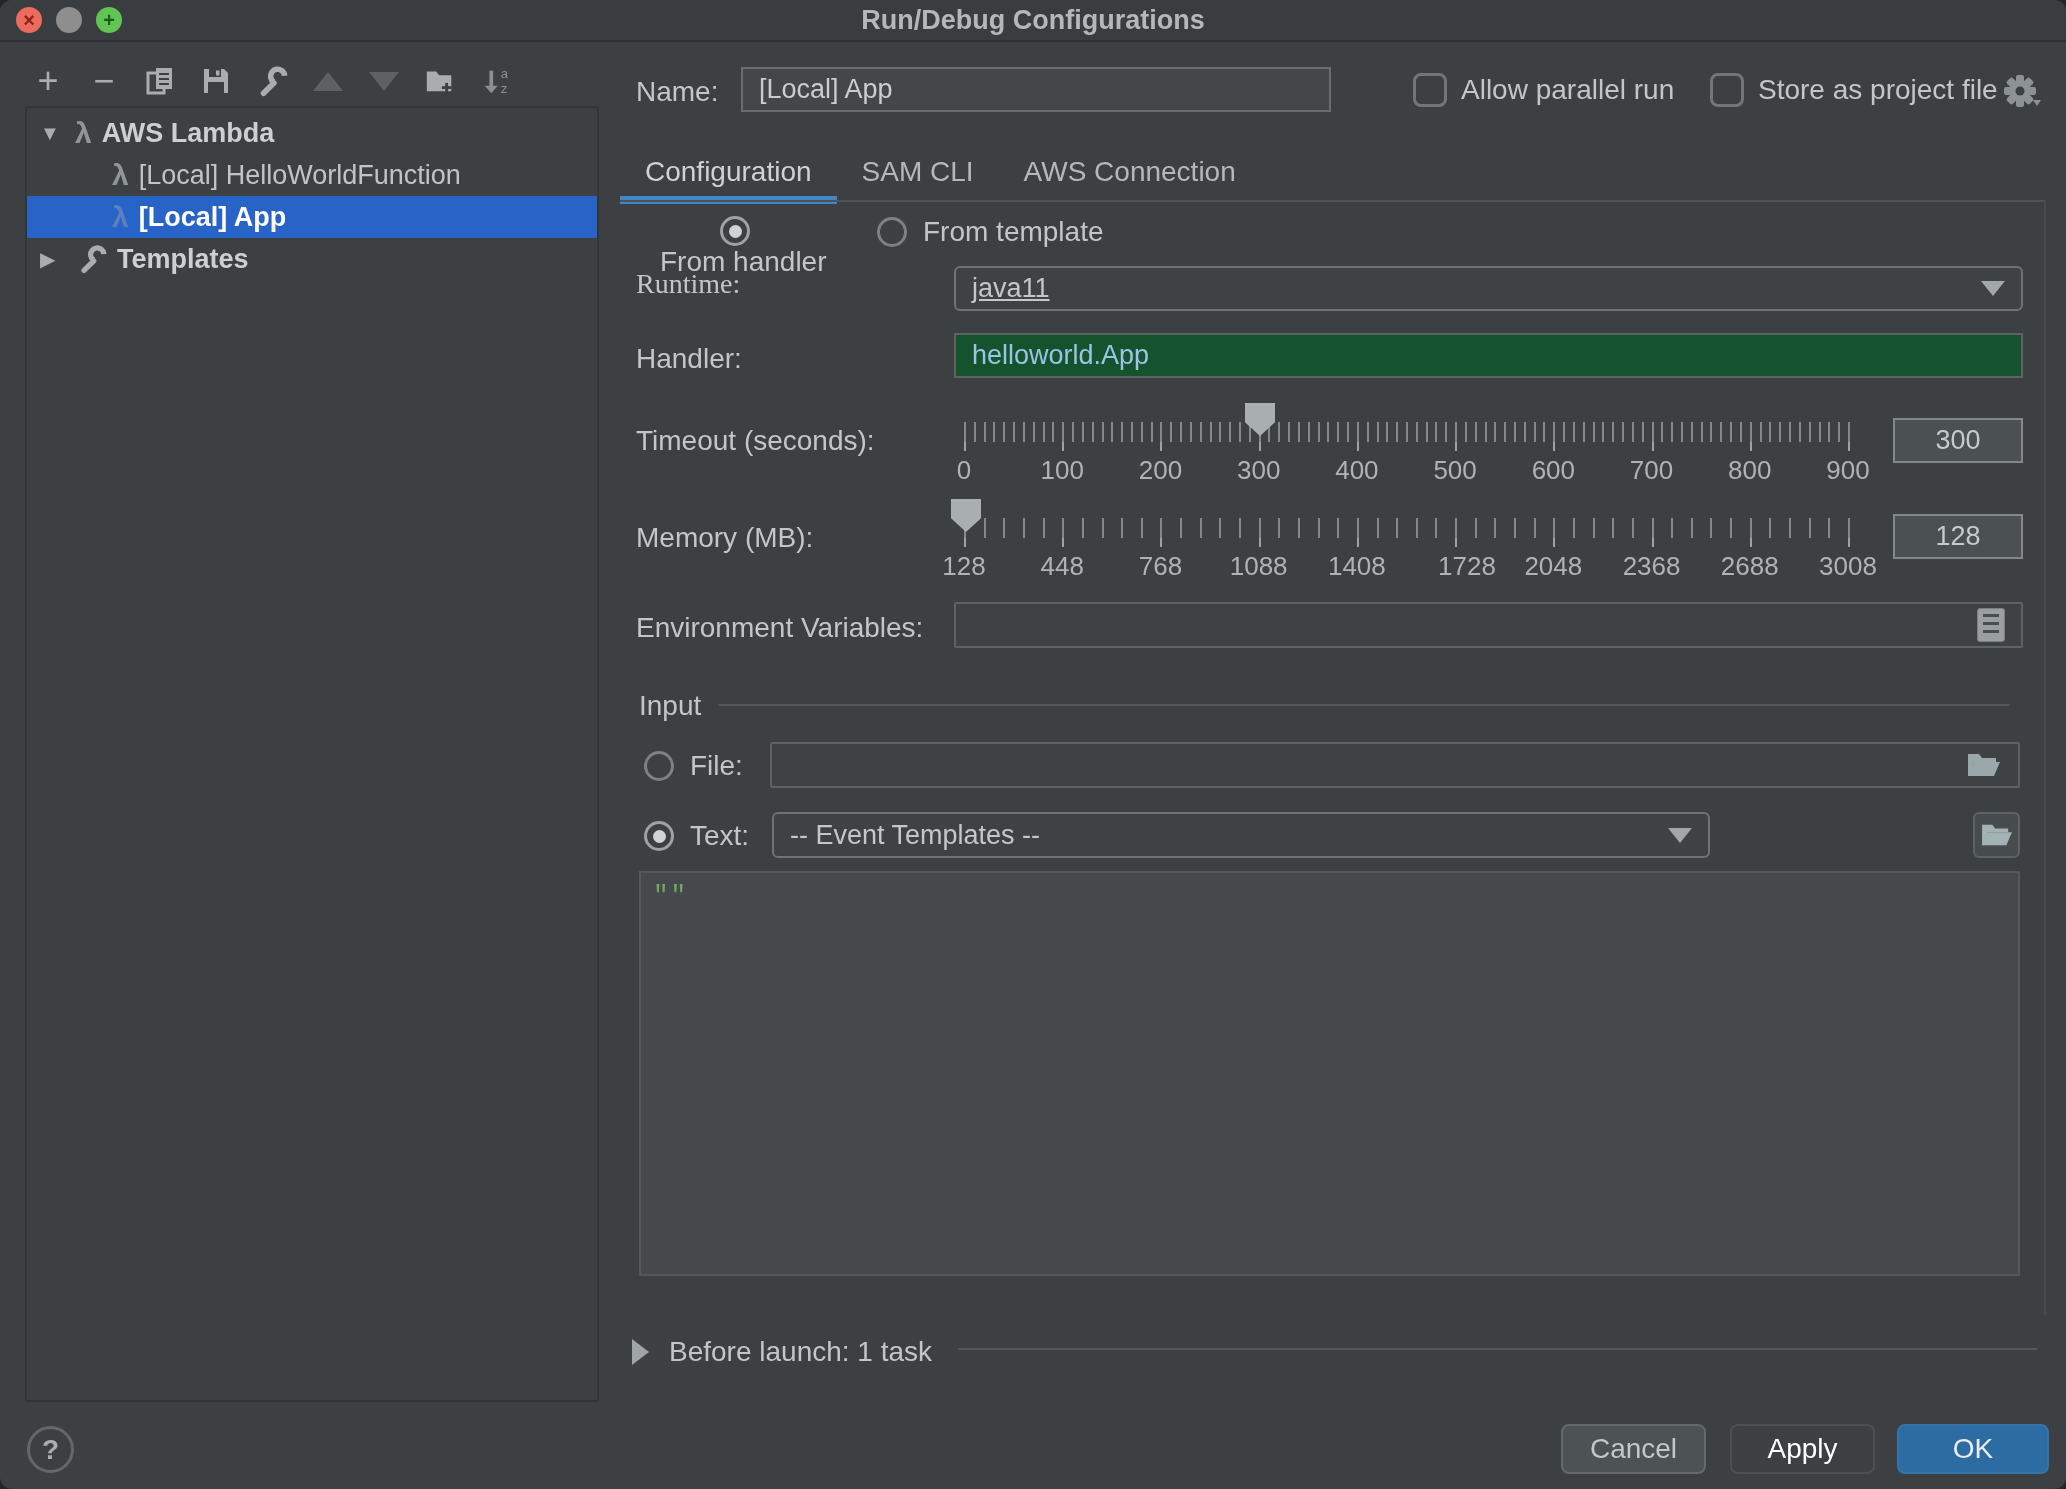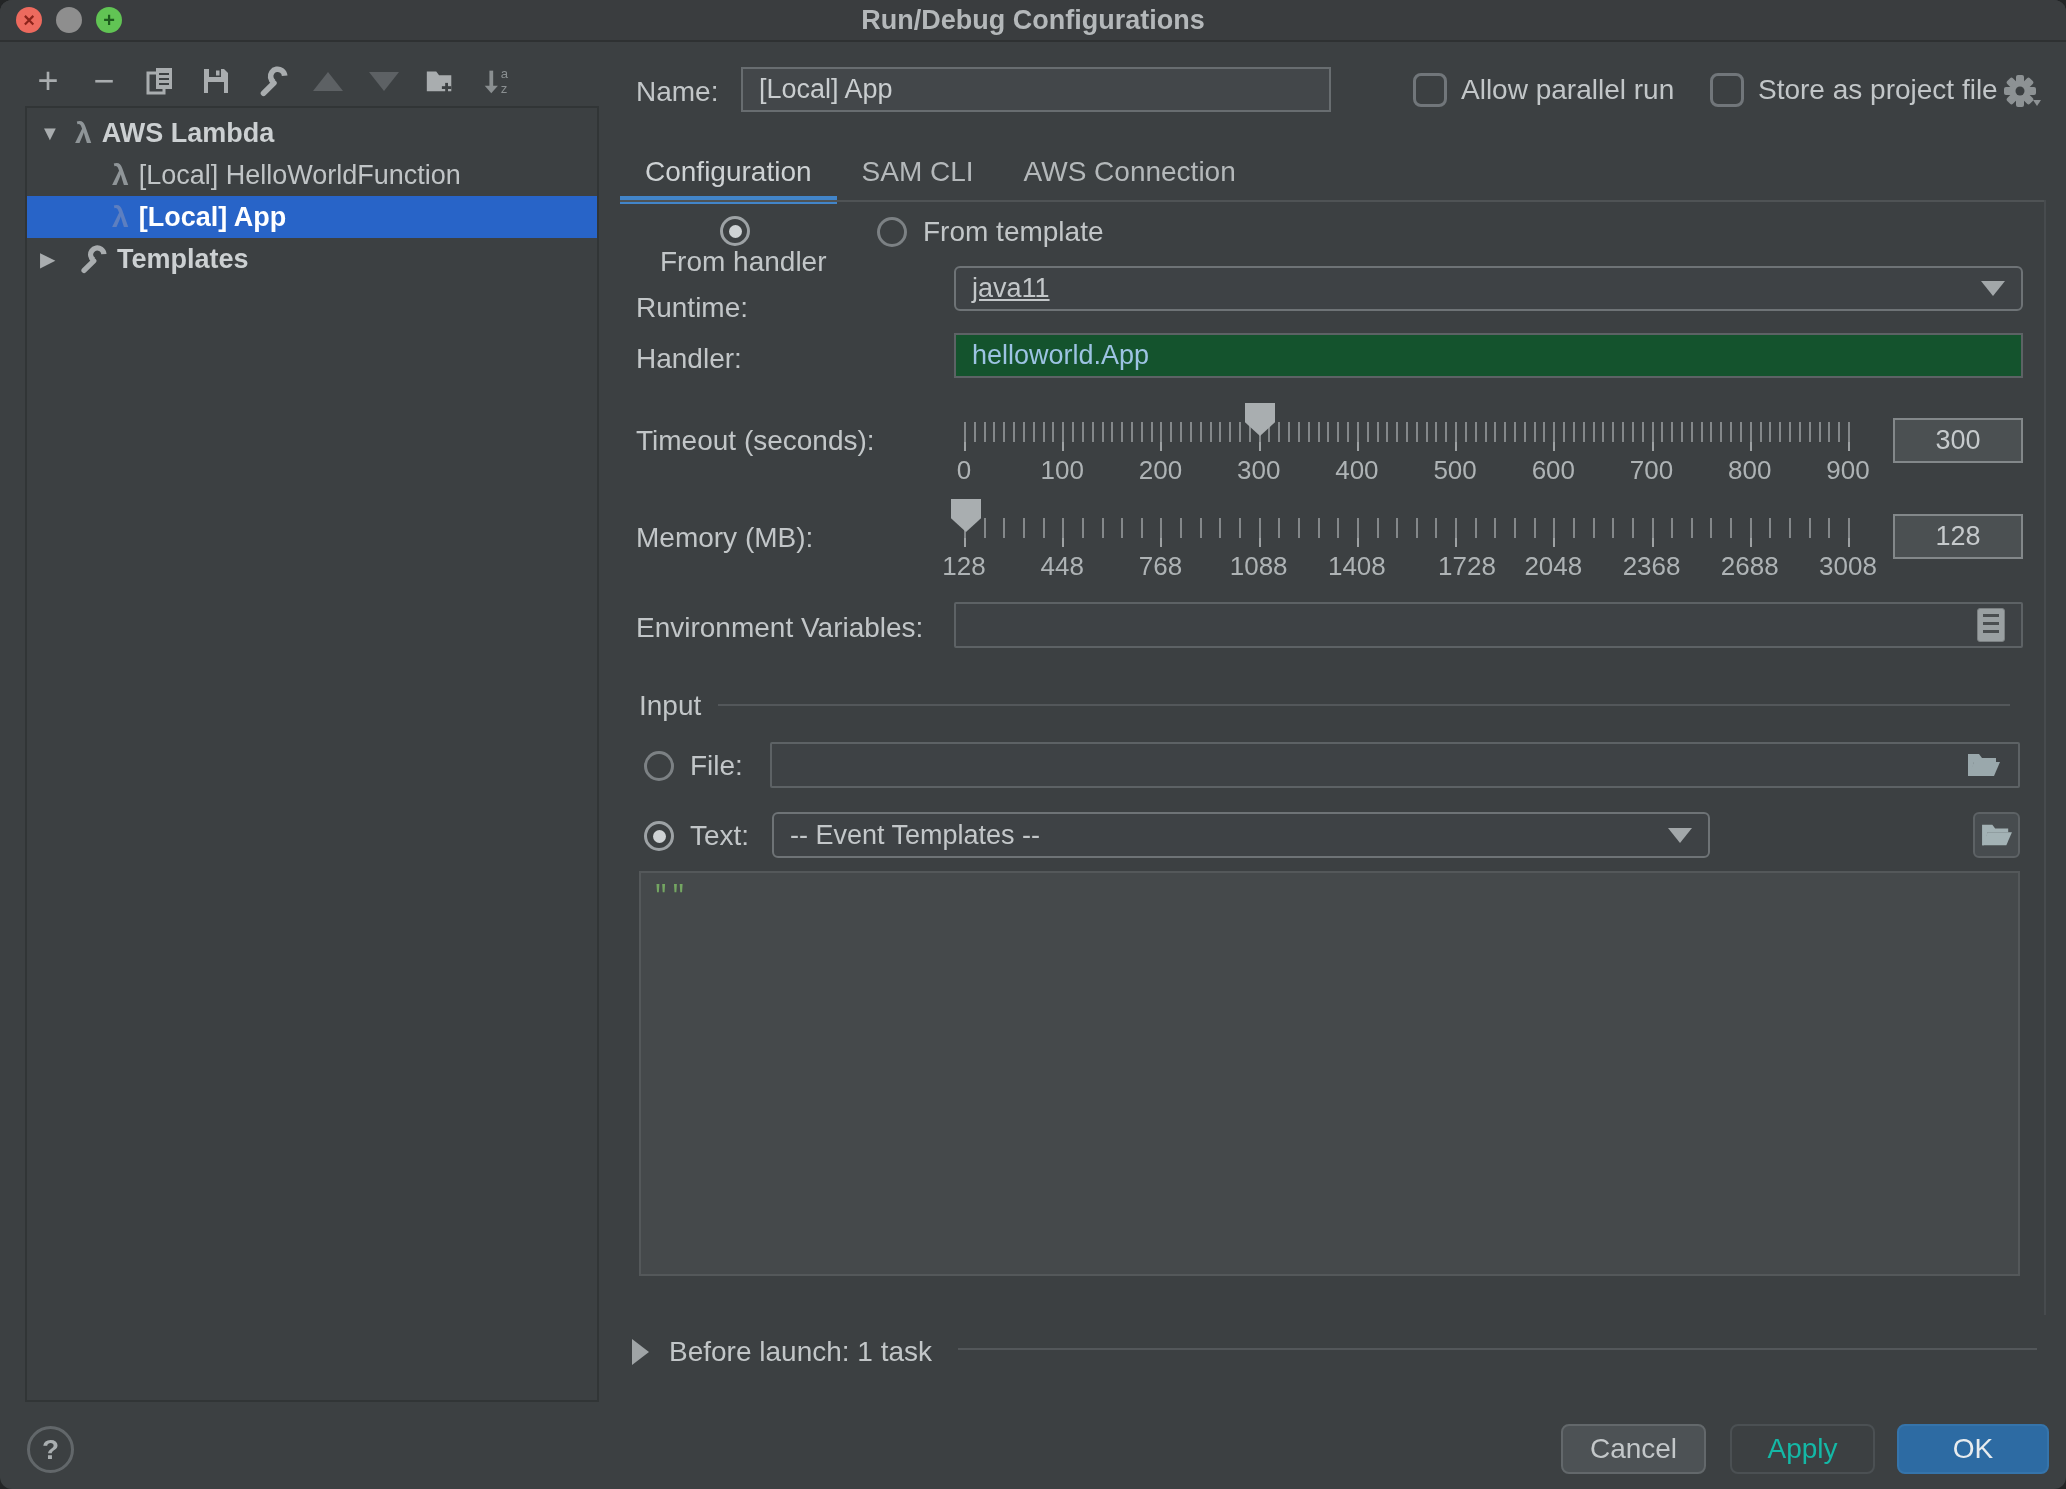--- a/index.html
+++ b/index.html
@@ -91,21 +91,21 @@
           border:2px solid #54585a;box-sizing:border-box;padding:8px 12px;}
   .editor .code{font-family:"Liberation Mono","DejaVu Sans Mono",monospace;font-size:26px;color:#74a662;letter-spacing:2px;}
 
   
   .bl-arrow{width:0;height:0;border-top:13px solid transparent;border-bottom:13px solid transparent;border-left:17px solid #9fa4a6;}
 
   
   .btn{position:absolute;top:1424px;height:50px;border-radius:8px;display:flex;align-items:center;justify-content:center;
        font-size:28px;box-sizing:border-box;}
   .btn-cancel{left:1561px;width:145px;background:#4d5255;border:2px solid #63686b;color:#c3c7c9;}
-  .btn-apply{left:1730px;width:145px;background:transparent;border:2px solid #4b5053;color:#14b8a6;}
+  .btn-apply{left:1730px;width:145px;background:transparent;border:2px solid #4b5053;color:#ffffff;}
   .btn-ok{left:1897px;width:152px;background:#2d6ba3;border:2px solid #3574ab;color:#e8ecee;}
   .help-btn{position:absolute;left:27px;top:1426px;width:47px;height:47px;border-radius:50%;border:3px solid #62676a;
             box-sizing:border-box;display:flex;align-items:center;justify-content:center;font-size:28px;font-weight:700;color:#a9aeb0;}
 
   .env-icon{width:26px;height:32px;background:#9aa0a2;border-radius:3px;margin-left:auto;
             background-image:repeating-linear-gradient(to bottom,#4a4e50 0 3px,transparent 3px 8px);
             background-size:16px 22px;background-position:5px 5px;background-repeat:no-repeat;
             border:1px solid #7b8082;}
 </style>
 </head>
@@ -234,21 +234,21 @@
 
   <div class="abs" style="left:644px;top:216px;display:flex;align-items:center;flex-direction:column;">
     <div class="radio checked"></div>
     <span class="radio-label">From handler</span>
   </div>
   <div class="abs" style="left:877px;top:216px;display:flex;align-items:center;">
     <div class="radio"></div>
     <span class="radio-label">From template</span>
   </div>
 
-  <div class="form-label" style="top:292px;">Runtime:</div>
+  <div class="form-label" style="top:268px;font-family:Liberation Serif, serif;">Runtime:</div>
   <div class="combo" style="left:954px;top:266px;width:1069px;height:45px;text-decoration:underline;">
     <span>java11</span>
     <div class="caret"></div>
   </div>
 
   <div class="form-label" style="top:343px;">Handler:</div>
   <input class="field abs" style="left: 954px; top: 333px; width: 1069px; height: 45px; border-color: rgb(93, 98, 101); background: #14532d; color: rgb(157, 195, 227);" value="helloworld.App">
 
   <div class="form-label" style="top:425px;">Timeout (seconds):</div>
   <div class="ruler" style="left:964px;top:422px;height:60px;">

